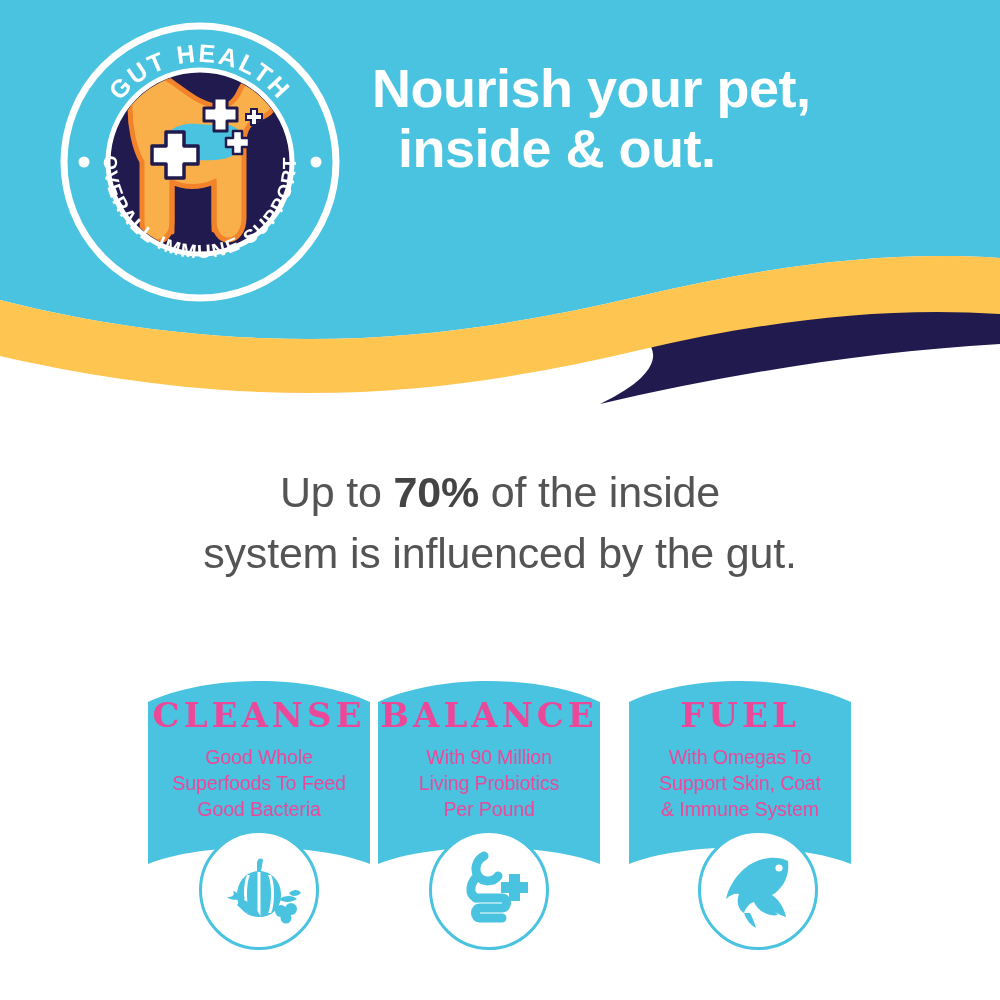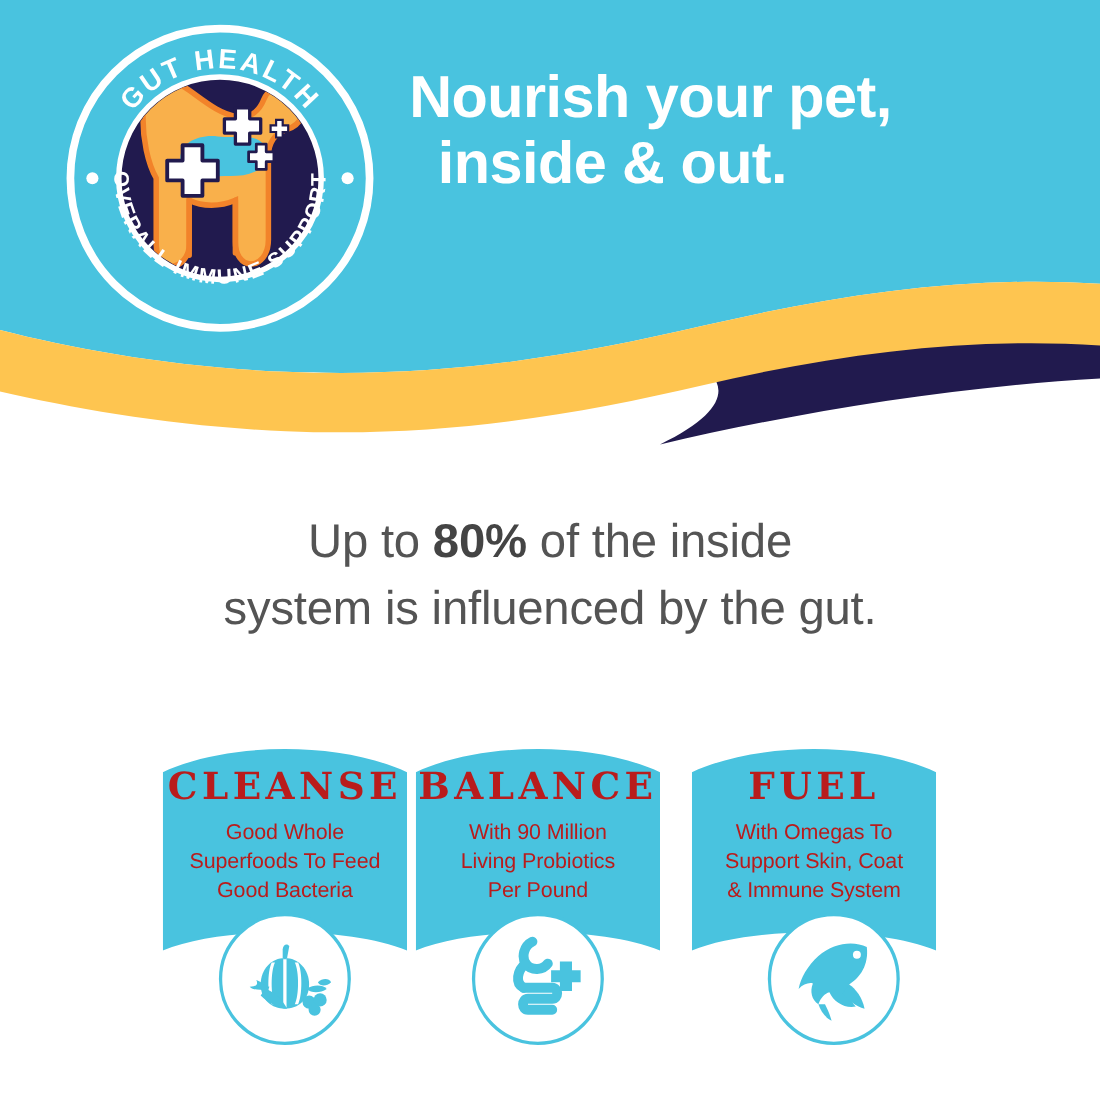--- a/index.html
+++ b/index.html
@@ -87,21 +87,21 @@
     width: 222px;
     height: 220px;
   }
   .card-shape svg { display: block; }
 
   .card-body {
     position: absolute;
     left: 0; top: 0;
     width: 222px;
     text-align: center;
-    color: #b91c1c;
+    color: #ec4899;
   }
   .card-title {
     margin-top: 30px;
     font-size: 34px;
     font-weight: bold;
     letter-spacing: 4px;
     line-height: 1;
     font-family: "DejaVu Serif", serif;
   }
   .card-desc {
@@ -194,21 +194,21 @@
       <circle cx="262" cy="140" r="5.5" fill="#ffffff" transform="translate(-6,0)"></circle>
     </svg>
   </div>
 
   <div class="headline">
     <span>Nourish your pet,</span>
     <span class="l2">inside &amp; out.</span>
   </div>
 
   <div class="stat">
-    <div><span>Up to </span><b>80%</b><span> of the inside</span></div>
+    <div><span>Up to </span><b>70%</b><span> of the inside</span></div>
     <div>system is influenced by the gut.</div>
   </div>
 
   <div class="cards">
 
     <div class="card card-1">
       <div class="card-shape">
         <svg width="222" height="220" viewBox="0 0 222 220" xmlns="http://www.w3.org/2000/svg">
           <path fill="#49c3df" d="M0,34 C60,6 162,6 222,34 L222,196 C168,174 54,174 0,196 Z"></path>
         </svg>

